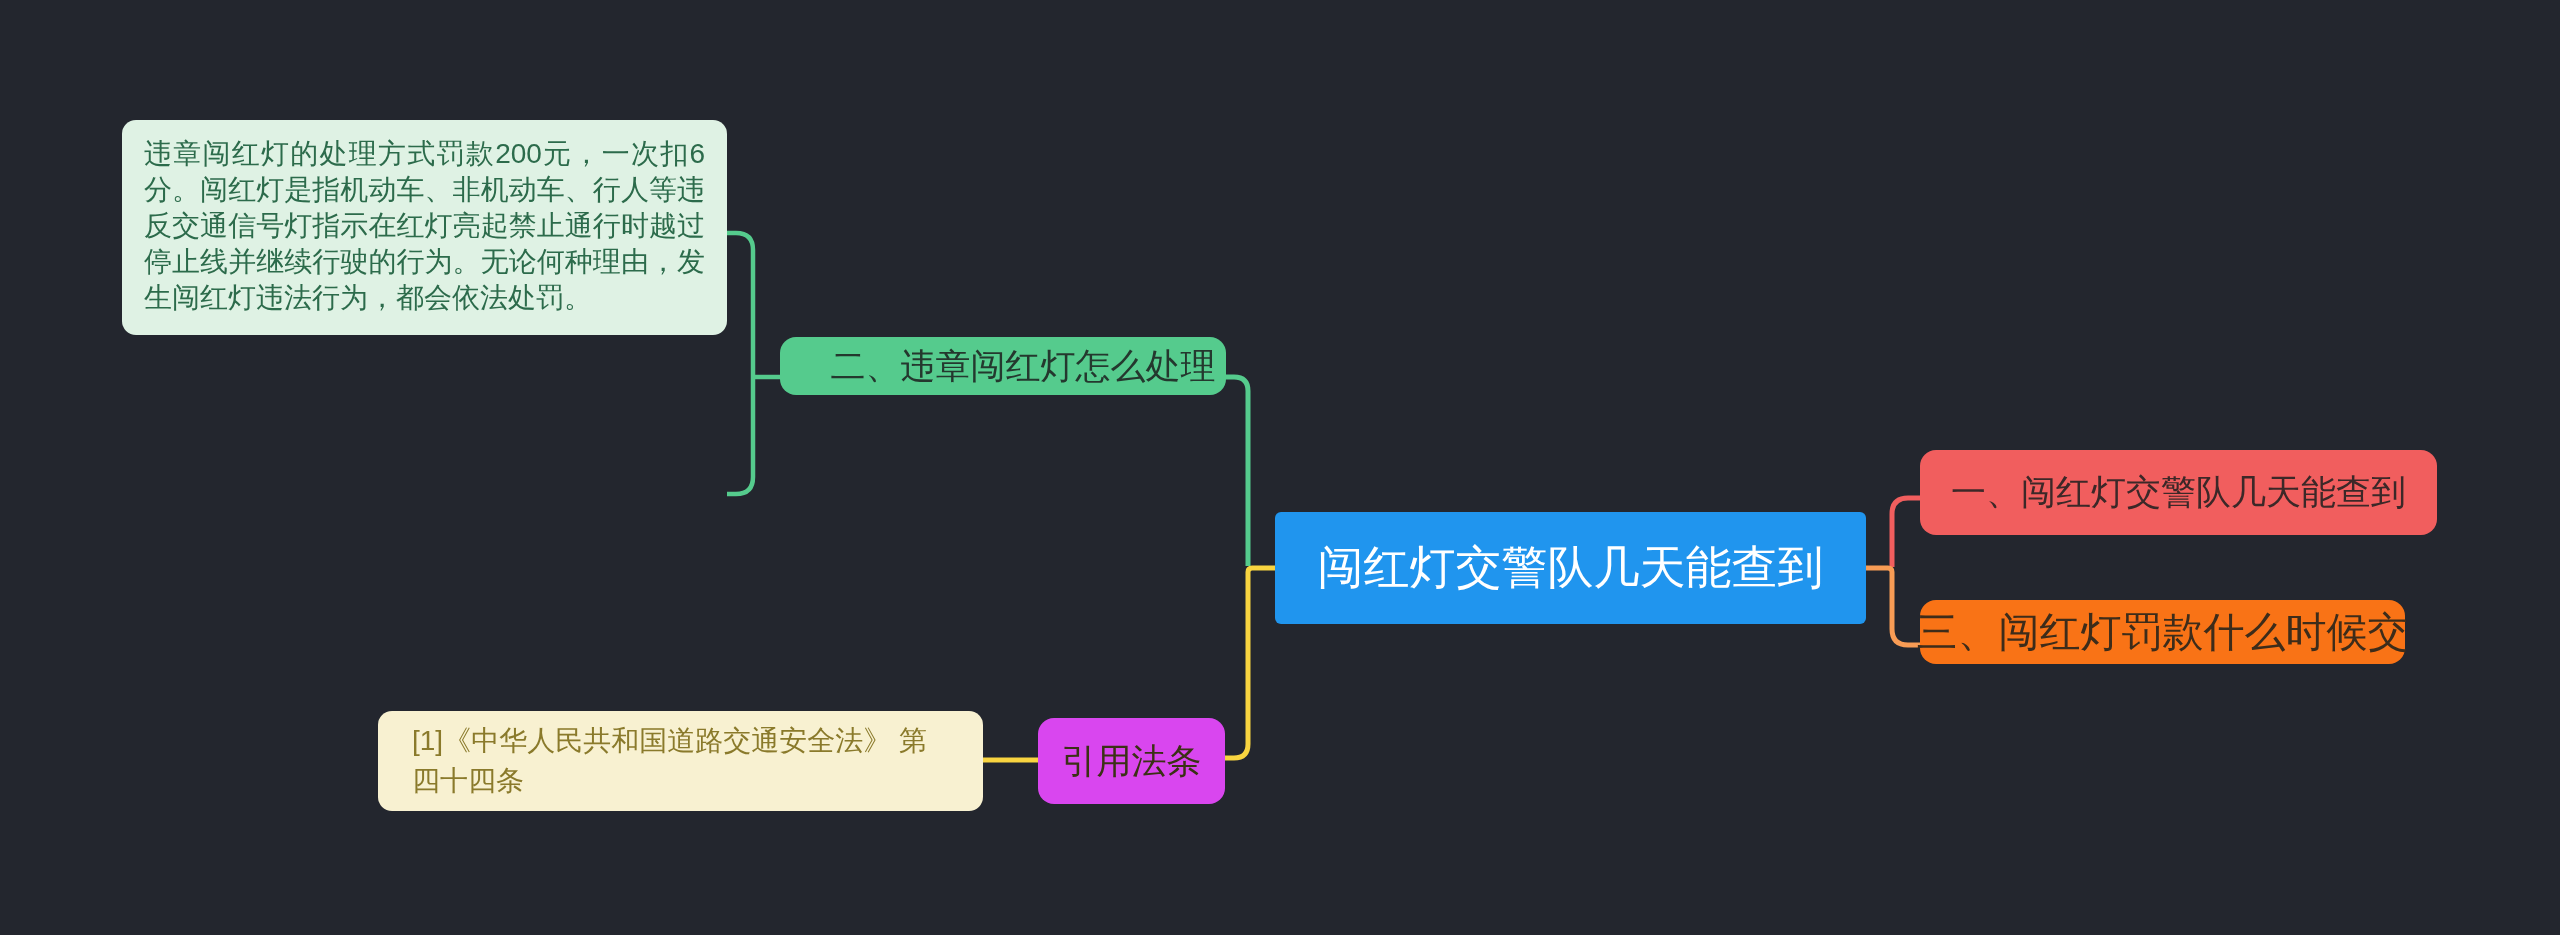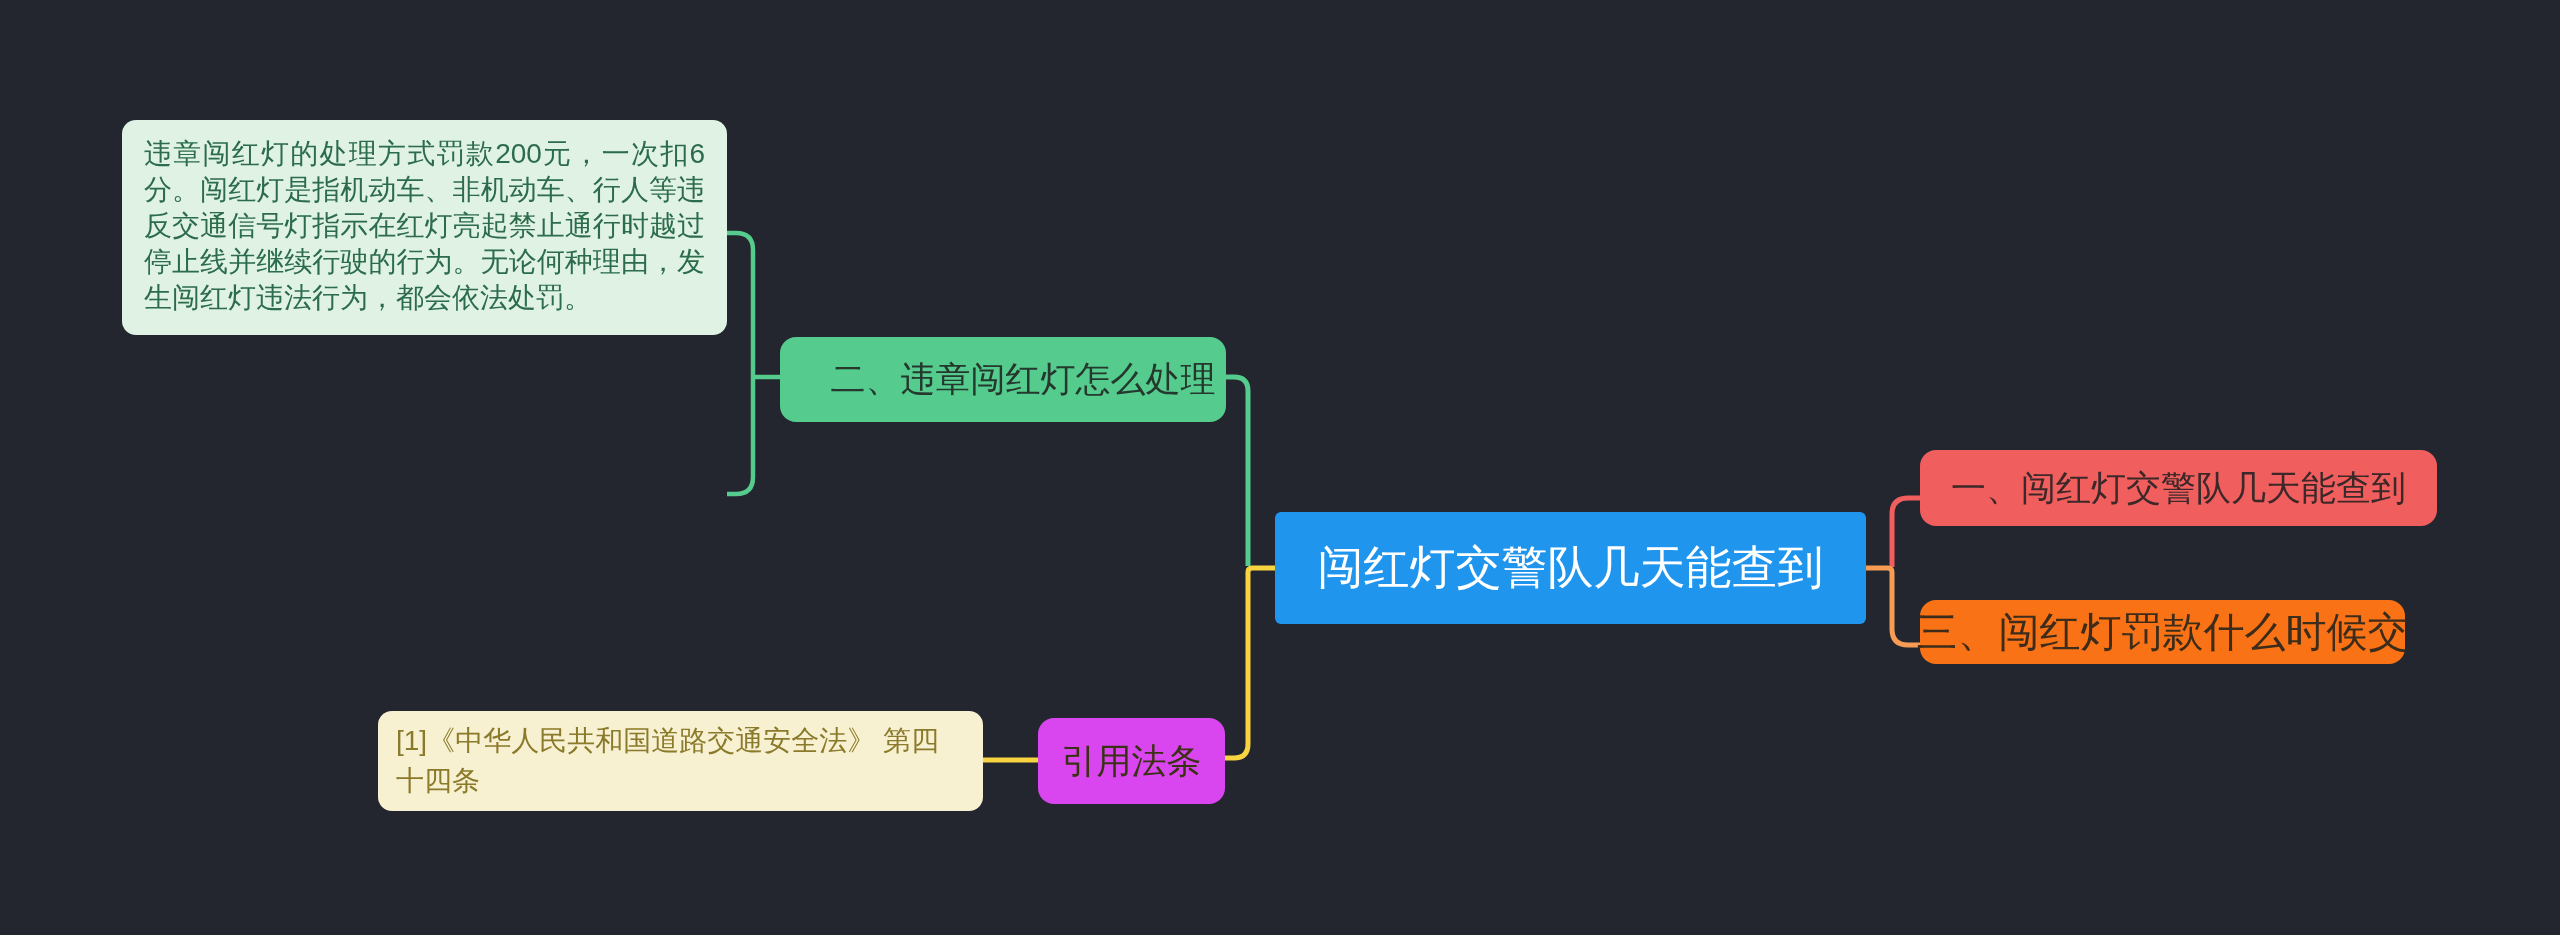--- a/index.html
+++ b/index.html
@@ -31,46 +31,46 @@
     left:122px;width:605px;
     background:#dff2e4;color:#2c6b4b;
     font-size:28px;line-height:36px;
     padding:16px 22px;
     text-align:justify;
   }
   #note-two-1{top:120px;height:215px;}
   #note-two-2{top:400px;height:248px;}
   
   #branch-two{
-    left:780px;top:337px;width:446px;height:85px;
+    left:780px;top:337px;width:446px;height:58px;
     background:#55cb8d;color:#24382e;font-size:35px;padding-left:40px;
   }
   #root-node{
     left:1275px;top:512px;width:591px;height:112px;
     background:#2095ee;color:#ffffff;font-size:46px;
     border-radius:6px;
   }
   #branch-one{
-    left:1920px;top:450px;width:517px;height:76px;
+    left:1920px;top:450px;width:517px;height:85px;
     background:#f15e5e;color:#3c2828;font-size:35px;
   }
   #branch-three{
     left:1920px;top:600px;width:485px;height:64px;
     background:#f97316;color:#3d2c1a;font-size:41px;
   }
   #citation-node{
     left:1038px;top:718px;width:187px;height:86px;
     background:#d946ef;color:#3b3115;font-size:35px;
   }
   
   .note-cream{
     left:378px;top:711px;width:605px;height:100px;
     background:#f8f1d1;color:#8a7a2b;
     font-size:28px;line-height:40px;
-    padding:10px 18px;
+    padding:10px 34px;
   }
 </style>
 </head>
 <body>
 
 <div class="canvas">
 
   <svg class="links" viewBox="0 0 2560 935">
 
     <path d="M727 233 h9 q17 0 17 17 v227 q0 17 -17 17 h-9" stroke="#55cb8d" stroke-width="4.5"></path>

